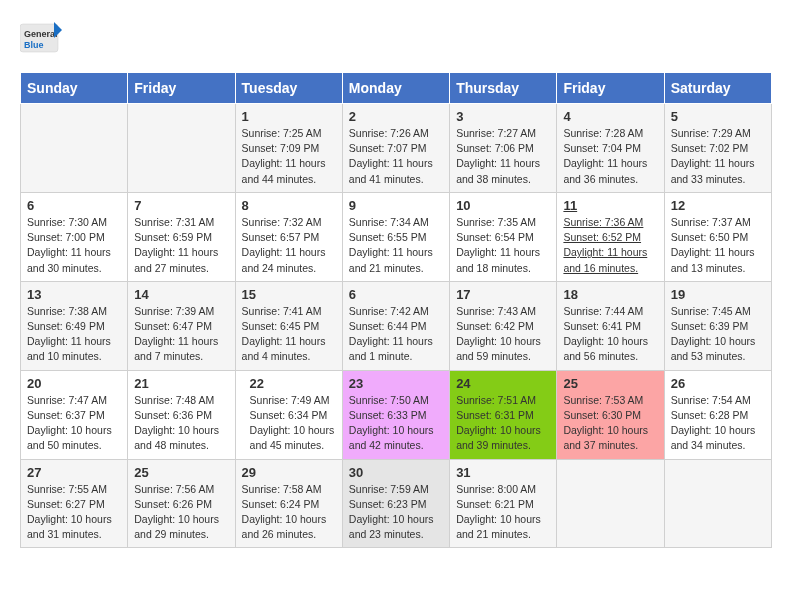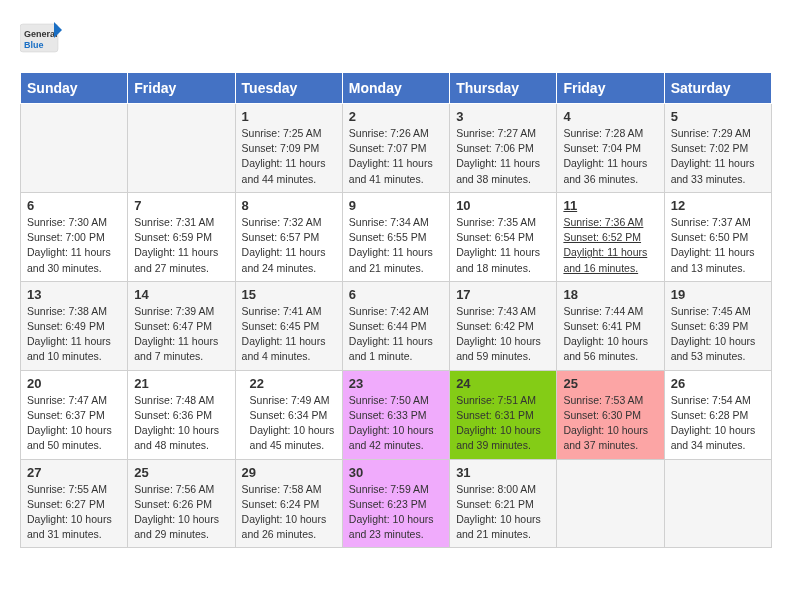--- a/index.html
+++ b/index.html
@@ -231,21 +231,21 @@
           <div class="day-info">Sunrise: 7:55 AM<br>Sunset: 6:27 PM<br>Daylight: 10 hours and 31 minutes.</div>
         </td>
         <td style="background-color: rgb(245, 245, 245);">
           <span class="day-number">25</span>
           <div class="day-info">Sunrise: 7:56 AM<br>Sunset: 6:26 PM<br>Daylight: 10 hours and 29 minutes.</div>
         </td>
         <td style="background-color: rgb(245, 245, 245);">
           <span class="day-number">29</span>
           <div class="day-info">Sunrise: 7:58 AM<br>Sunset: 6:24 PM<br>Daylight: 10 hours and 26 minutes.</div>
         </td>
-        <td style="background-color: #f0abfc; margin-left: 32px;">
+        <td style="background-color: #e5e5e5; margin-left: 32px;">
           <span class="day-number">30</span>
           <div class="day-info">Sunrise: 7:59 AM<br>Sunset: 6:23 PM<br>Daylight: 10 hours and 23 minutes.</div>
         </td>
         <td style="background-color: rgb(245, 245, 245);">
           <span class="day-number">31</span>
           <div class="day-info">Sunrise: 8:00 AM<br>Sunset: 6:21 PM<br>Daylight: 10 hours and 21 minutes.</div>
         </td>
         <td class="empty-cell" style="background-color: rgb(245, 245, 245);"></td>
         <td class="empty-cell" style="background-color: rgb(245, 245, 245);"></td>
       </tr>

